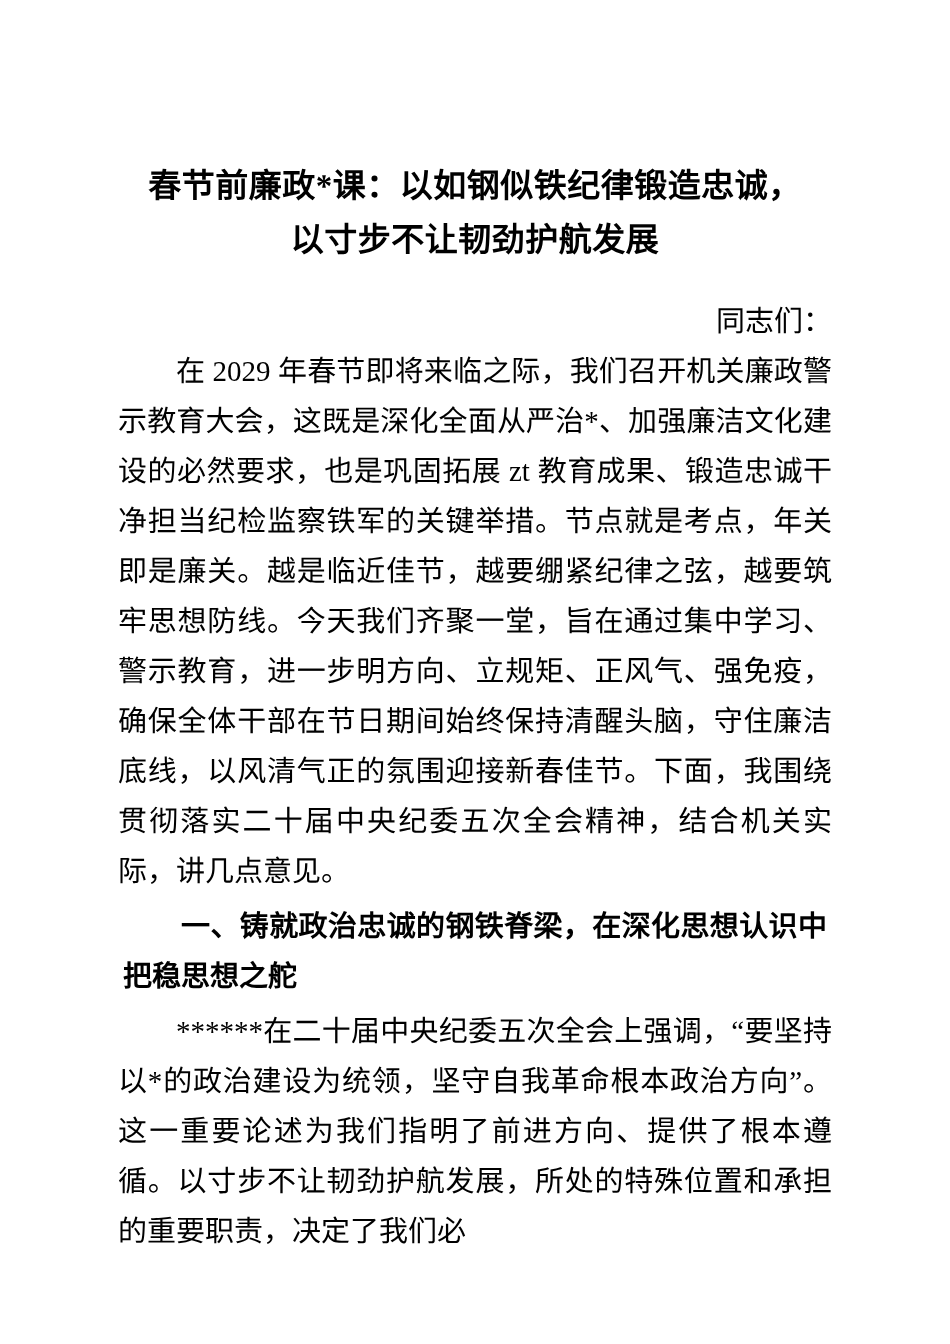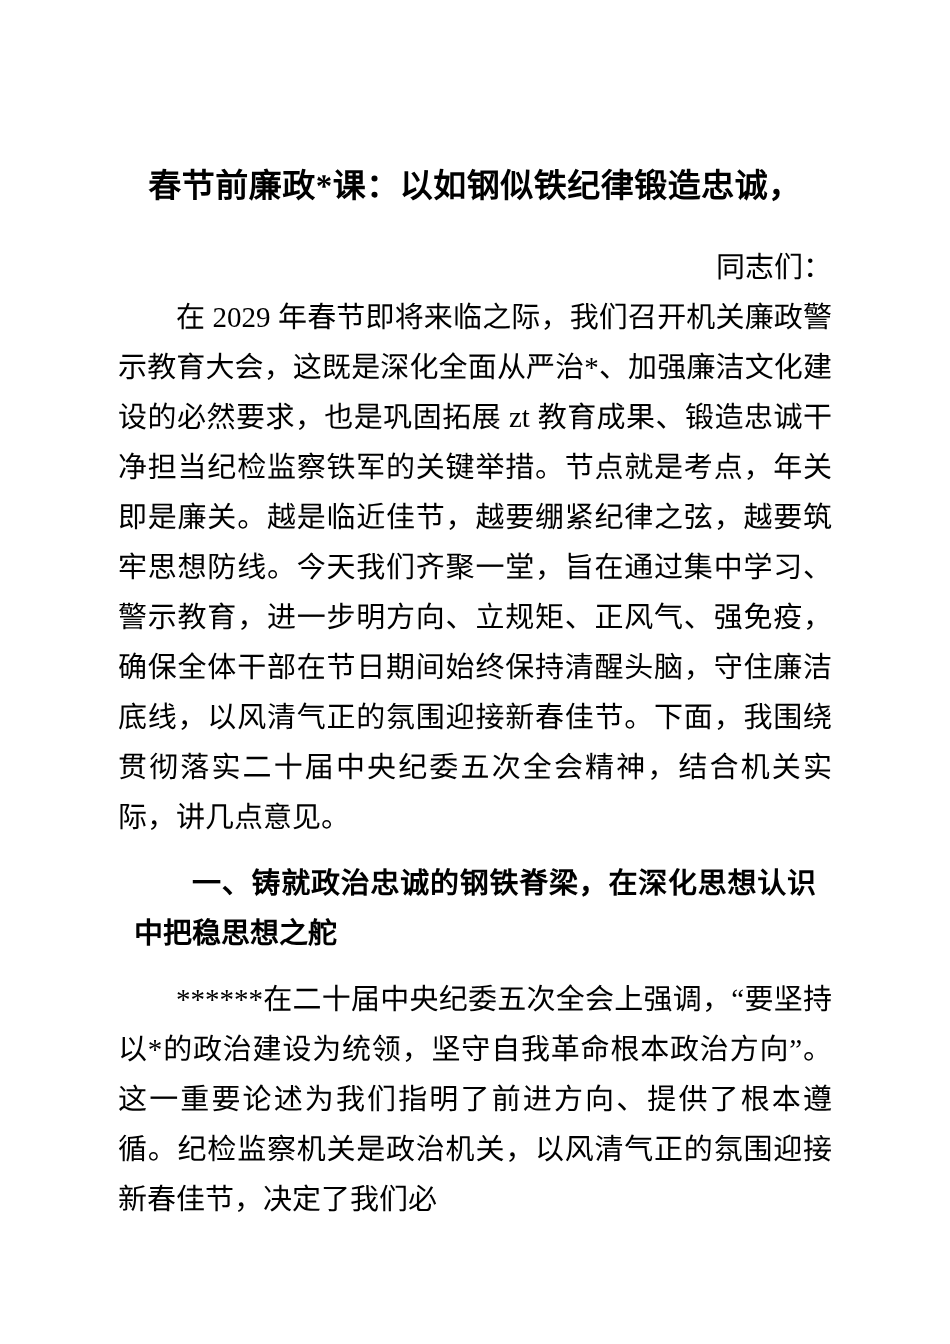--- a/index.html
+++ b/index.html
@@ -73,44 +73,45 @@
     line-height: 50px;
     color: #000000;
     text-align: justify;
     text-justify: inter-character;
     text-indent: 2em;
     word-break: break-all;
     hyphens: none;
   }
 
   .section-heading {
-    margin: 16px;
+    margin: 5px;
     font-family: "Liberation Sans", "DejaVu Sans", sans-serif;
     font-weight: 700;
     font-size: 29px;
     line-height: 50px;
     color: #000000;
     text-align: justify;
     text-justify: inter-character;
     text-indent: 2em;
     word-break: break-all;
   }
 </style>
 </head>
 <body>
 
 <div class="page">
   <div class="content">
 
     <h1 class="doc-title">
       <span class="tl tl-1">春节前廉政*课：以如钢似铁纪律锻造忠诚，</span>
+      <span class="tl tl-2">以寸步不让韧劲护航发展</span>
     </h1>
 
     <p class="salutation">同志们：</p>
 
     <p class="para">在 2029 年春节即将来临之际，我们召开机关廉政警示教育大会，这既是深化全面从严治*、加强廉洁文化建设的必然要求，也是巩固拓展 zt 教育成果、锻造忠诚干净担当纪检监察铁军的关键举措。节点就是考点，年关即是廉关。越是临近佳节，越要绷紧纪律之弦，越要筑牢思想防线。今天我们齐聚一堂，旨在通过集中学习、警示教育，进一步明方向、立规矩、正风气、强免疫，确保全体干部在节日期间始终保持清醒头脑，守住廉洁底线，以风清气正的氛围迎接新春佳节。下面，我围绕贯彻落实二十届中央纪委五次全会精神，结合机关实际，讲几点意见。</p>
 
     <p class="section-heading">一、铸就政治忠诚的钢铁脊梁，在深化思想认识中把稳思想之舵</p>
 
-    <p class="para">******在二十届中央纪委五次全会上强调，“要坚持以*的政治建设为统领，坚守自我革命根本政治方向”。这一重要论述为我们指明了前进方向、提供了根本遵循。纪检监察机关是政治机关，以风清气正的氛围迎接新春佳节，决定了我们必</p>
+    <p class="para">******在二十届中央纪委五次全会上强调，“要坚持以*的政治建设为统领，坚守自我革命根本政治方向”。这一重要论述为我们指明了前进方向、提供了根本遵循。以寸步不让韧劲护航发展，所处的特殊位置和承担的重要职责，决定了我们必</p>
 
   </div>
 </div>
 
 </body></html>

